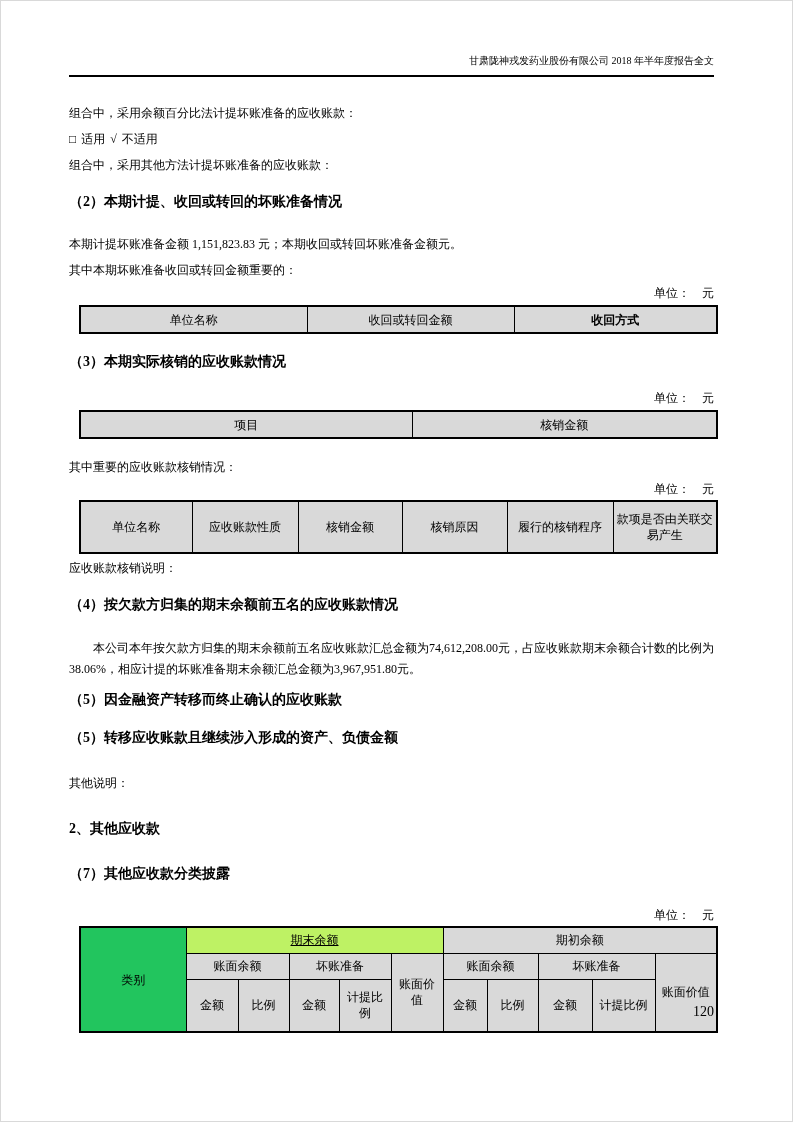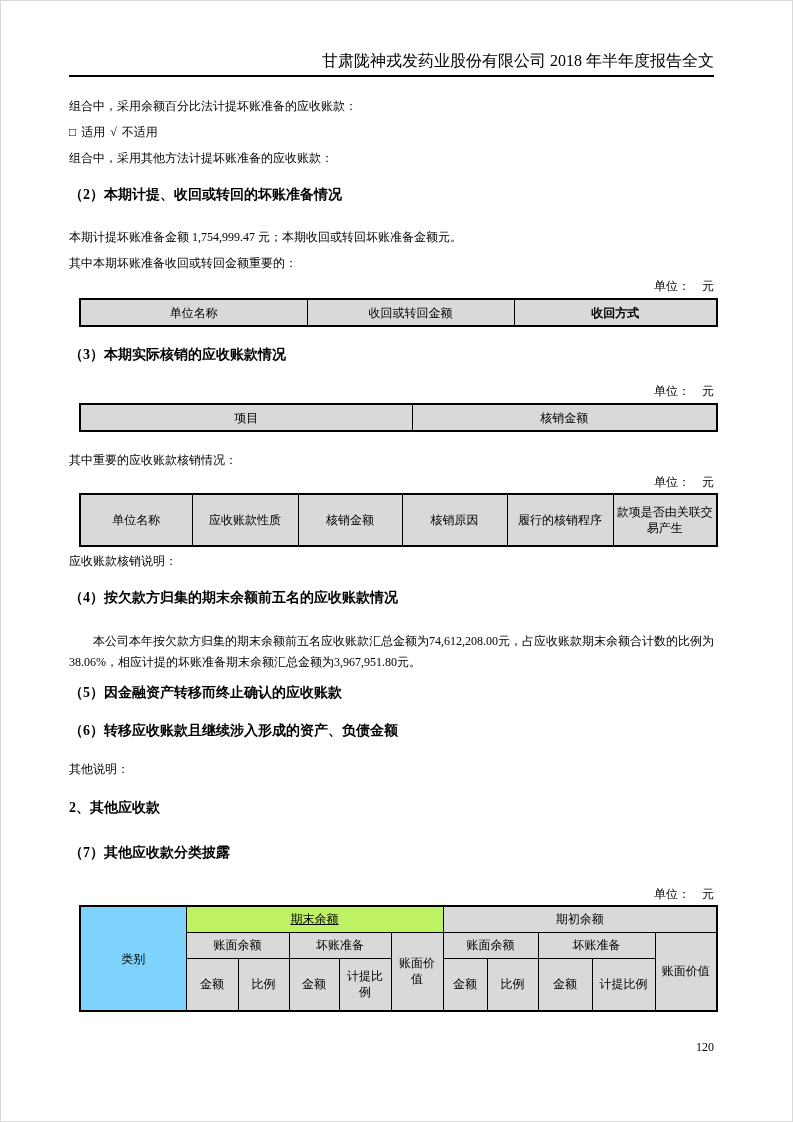--- a/index.html
+++ b/index.html
@@ -9,21 +9,21 @@
     box-sizing:border-box;
     background:#ffffff;
     border:1px solid #d9d9d9;
     padding:52px 78px 0 68px;
     font-family:"Liberation Serif","DejaVu Serif",serif;
     color:#000000;
     overflow:hidden;
   }
   .doc-header {
     text-align:right;
-    font-size:16px;
+    font-size:10px;
     line-height:16px;
     padding-bottom:6px;
     border-bottom:2px solid #000000;
   }
   .para { font-size:12px; line-height:17px; margin:0; }
   .para.justify { text-align:justify; }
   .para.indent { text-indent:2em; line-height:21px; }
   .h { font-size:14px; font-weight:bold; line-height:18px; margin:0; }
   .unit { font-size:12px; line-height:14px; text-align:right; margin:0; }
   .sp { margin-left:5px;text-align:center; }
@@ -47,48 +47,48 @@
     background:#d9d9d9;
   }
   .t-one tr { height:27px; }
   .t-three tr { height:52px; }
   .t-big tr.r1 { height:26px; }
   .t-big tr.r2 { height:26px;padding-left:24px; }
   .t-big tr.r3 { height:53px; }
 
   .mt4{margin-top:4px}.mt5{margin-top:5px}.mt6{margin-top:6px}.mt7{margin-top:7px}
   .mt8{margin-top:20px}.mt9{margin-top:9px}.mt19{margin-top:19px}
-  .mt20{margin-top:20px}.mt21{margin-top:21px}.mt23{margin-top:11px}
+  .mt20{margin-top:20px}.mt21{margin-top:28px}.mt23{margin-top:11px}
   .mt24{margin-top:24px}.mt25{margin-top:25px}.mt27{margin-top:27px}
 
   .footer {
     position:absolute;
-    top:1040px; right:78px;
-    font-size:12px;
+    top:1004px; right:78px;
+    font-size:14px;
     line-height:13px;
   }
 </style>
 </head>
 <body>
 
 <div class="page">
 
   <div class="doc-header">
     <span>甘肃陇神戎发药业股份有限公司 2018 年半年度报告全文</span>
   </div>
 
   <p class="para mt21">组合中，采用余额百分比法计提坏账准备的应收账款：</p>
 
   <p class="para mt9"><span>□</span><span class="sp">适用</span><span class="sp">√</span><span class="sp">不适用</span></p>
 
   <p class="para mt9">组合中，采用其他方法计提坏账准备的应收账款：</p>
 
   <h3 class="h mt19">（2）本期计提、收回或转回的坏账准备情况</h3>
 
-  <p class="para mt25">本期计提坏账准备金额 1,754,999.47 元；本期收回或转回坏账准备金额元。</p>
+  <p class="para mt25">本期计提坏账准备金额 1,151,823.83 元；本期收回或转回坏账准备金额元。</p>
   <p class="para mt9">其中本期坏账准备收回或转回金额重要的：</p>
 
   <p class="unit mt7">单位：　元</p>
 
   <table class="t-one mt5">
     <colgroup>
         <col style="width:227px">
         <col style="width:207px">
         <col style="width:203px">
       </colgroup>
@@ -144,21 +144,21 @@
     </table>
 
   <p class="para mt6">应收账款核销说明：</p>
 
   <h3 class="h mt19">（4）按欠款方归集的期末余额前五名的应收账款情况</h3>
 
   <p class="para indent justify mt24">本公司本年按欠款方归集的期末余额前五名应收账款汇总金额为74,612,208.00元，占应收账款期末余额合计数的比例为38.06%，相应计提的坏账准备期末余额汇总金额为3,967,951.80元。</p>
 
   <h3 class="h mt23">（5）因金融资产转移而终止确认的应收账款</h3>
 
-  <h3 class="h mt20">（6）转移应收账款且继续涉入形成的资产、负债金额</h3>
+  <h3 class="h mt20">（5）转移应收账款且继续涉入形成的资产、负债金额</h3>
 
   <p class="para mt21">其他说明：</p>
 
   <h3 class="h mt21">2、其他应收款</h3>
 
   <h3 class="h mt27">（7）其他应收款分类披露</h3>
 
   <p class="unit mt25">单位：　元</p>
 
   <table class="t-big mt4">
@@ -170,21 +170,21 @@
         <col style="width:52px">
         <col style="width:52px">
         <col style="width:44px">
         <col style="width:51px">
         <col style="width:54px">
         <col style="width:63px">
         <col style="width:62px">
     </colgroup>
     <tbody>
         <tr class="r1">
-      <th rowspan="3" style="background: #7dd3fc;">类别</th>
+      <th rowspan="3" style="background: #22c55e;">类别</th>
       <th colspan="5" style="background: #bef264; text-decoration: underline;">期末余额</th>
       <th colspan="5" style="background: rgb(217, 217, 217);">期初余额</th>
     </tr>
     <tr class="r2">
       <th colspan="2" style="background: rgb(217, 217, 217);">账面余额</th>
       <th colspan="2" style="background: rgb(217, 217, 217);">坏账准备</th>
       <th rowspan="2" style="background: rgb(217, 217, 217);">账面价值</th>
       <th colspan="2" style="background: rgb(217, 217, 217);">账面余额</th>
       <th colspan="2" style="background: rgb(217, 217, 217);">坏账准备</th>
       <th rowspan="2" style="background: rgb(217, 217, 217);">账面价值</th>

